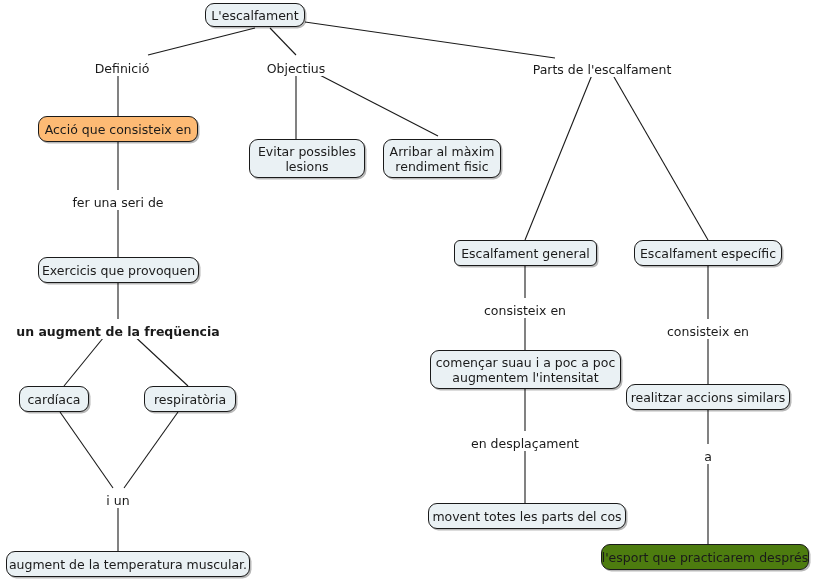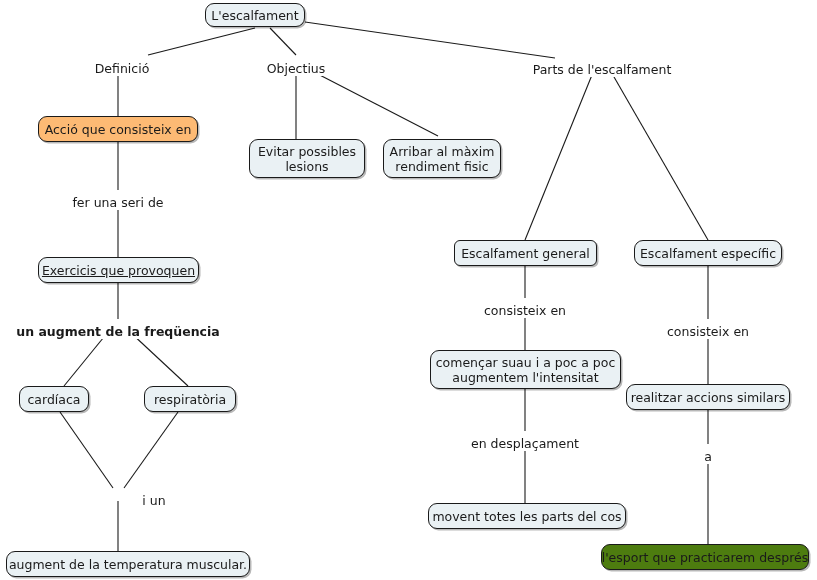--- a/index.html
+++ b/index.html
@@ -81,28 +81,28 @@
       <line x1="708" y1="266" x2="708" y2="319" stroke="#1a1a1a" stroke-width="1.1"></line>
       <line x1="708" y1="332" x2="708" y2="384" stroke="#1a1a1a" stroke-width="1.1"></line>
       <line x1="708" y1="410" x2="708" y2="444" stroke="#1a1a1a" stroke-width="1.1"></line>
       <line x1="708" y1="457" x2="708" y2="544" stroke="#1a1a1a" stroke-width="1.1"></line>
     </svg>
 <div class="link-label" style="left: 122px; top: 62px;">Definició</div>
     <div class="link-label" style="left: 296px; top: 62px;">Objectius</div>
     <div class="link-label" style="left: 602px; top: 63px;">Parts de l'escalfament</div>
     <div class="link-label" style="left: 118px; top: 196px;">fer una seri de</div>
     <div class="link-label" style="left: 118px; top: 325px; font-weight: bold;">un augment de la freqüencia</div>
-    <div class="link-label" style="left: 118px; top: 494px; margin-left: 36px;">i un</div>
+    <div class="link-label" style="left: 118px; top: 494px;">i un</div>
     <div class="link-label" style="left: 525px; top: 304px;">consisteix en</div>
     <div class="link-label" style="left: 525px; top: 437px;">en desplaçament</div>
     <div class="link-label" style="left: 708px; top: 325px;">consisteix en</div>
     <div class="link-label" style="left: 708px; top: 450px;">a</div>
     <div class="node" style="left: 205px; top: 3px; width: 100px; height: 24px; background: rgb(234, 241, 244); border-color: rgb(26, 26, 26);">L'escalfament</div>
     <div class="node" style="left: 38px; top: 116px; width: 160px; height: 26px; background: #fdba74; border-color: rgb(26, 26, 26);">Acció que consisteix en</div>
-    <div class="node" style="left: 38px; top: 257px; width: 161px; height: 26px; background: rgb(234, 241, 244); border-color: rgb(26, 26, 26); text-decoration: underline;">Exercicis que provoquen</div>
+    <div class="node" style="left: 38px; top: 257px; width: 161px; height: 26px; background: rgb(234, 241, 244); border-color: rgb(26, 26, 26);">Exercicis que provoquen</div>
     <div class="node" style="left: 19px; top: 386px; width: 70px; height: 26px; background: rgb(234, 241, 244); border-color: rgb(26, 26, 26);">cardíaca</div>
     <div class="node" style="left: 144px; top: 386px; width: 92px; height: 26px; background: rgb(234, 241, 244); border-color: rgb(26, 26, 26);">respiratòria</div>
     <div class="node" style="left: 6px; top: 551px; width: 244px; height: 26px; background: rgb(234, 241, 244); border-color: rgb(26, 26, 26);">augment de la temperatura muscular.</div>
     <div class="node" style="left: 238px; top: 139px; width: 116px; height: 39px; background: rgb(234, 241, 244); border-color: rgb(26, 26, 26); margin-left: 11px;">Evitar possibles
 lesions</div>
     <div class="node" style="left: 383px; top: 139px; width: 118px; height: 39px; background: rgb(234, 241, 244); border-color: rgb(26, 26, 26);">Arribar al màxim
 rendiment fisic</div>
     <div class="node" style="left: 454px; top: 240px; width: 143px; height: 26px; background: rgb(234, 241, 244); border-color: rgb(26, 26, 26); border-radius: 6px;">Escalfament general</div>
     <div class="node" style="left: 634px; top: 240px; width: 148px; height: 26px; background: rgb(234, 241, 244); border-color: rgb(26, 26, 26);">Escalfament específic</div>
     <div class="node" style="left: 430px; top: 350px; width: 191px; height: 39px; background: rgb(234, 241, 244); border-color: rgb(26, 26, 26);">començar suau i a poc a poc

